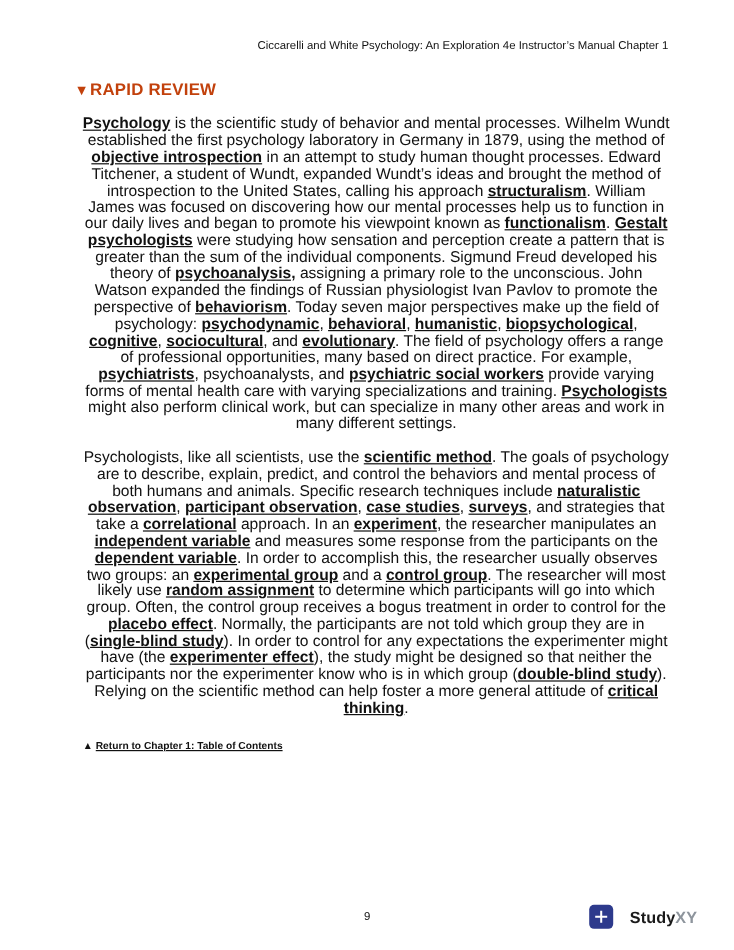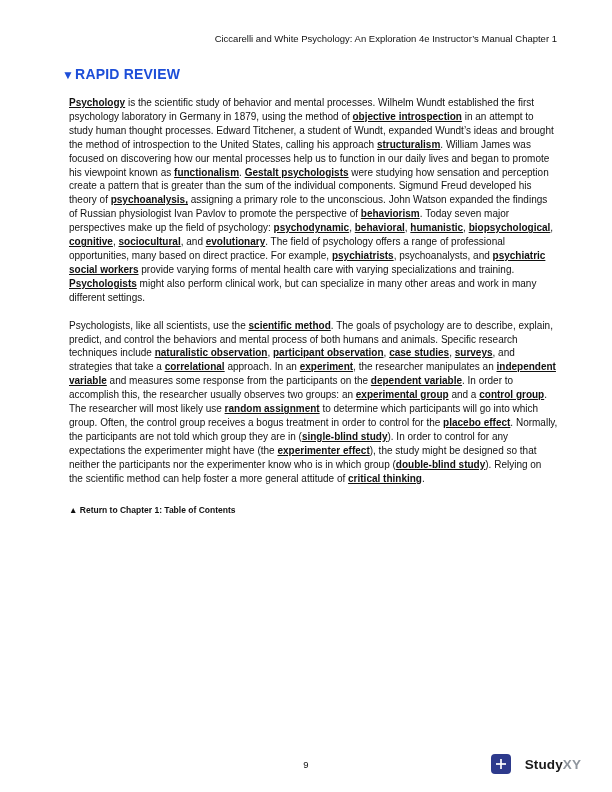--- a/index.html
+++ b/index.html
@@ -27,48 +27,48 @@
   }
   .content {
     position: absolute;
     top: 66px;
     left: 62px;
     width: 496px;
   }
   .section-heading {
     font-size: 14px;
     font-weight: bold;
-    color: #1d4ed8;
+    color: #c2410c;
     margin-bottom: 14px;
     letter-spacing: 0.2px;
   }
   .section-heading .marker {
     font-size: 12px;
     margin-right: 1px;
   }
   .body-paragraph {
-    font-size: 10px;
+    font-size: 13px;
     line-height: 13.9px;
     margin: 0 0 14px 7px;
     color: #111111;
-    text-align: left;
+    text-align: center;
   }
   .term {
     font-weight: bold;
     text-decoration: underline;
   }
   .return-link {
     display: inline-block;
     margin: 4px 0 0 7px;
     font-size: 8.5px;
     font-weight: bold;
     color: #111111;
     cursor: pointer;
   }
-  .return-link .link-text { }
+  .return-link .link-text { text-decoration: underline; }
   .page-number {
     position: absolute;
     bottom: 22px;
     left: 0;
     width: 100%;
     text-align: center;
     font-size: 9.5px;
     color: #111111;
   }
   .logo {

